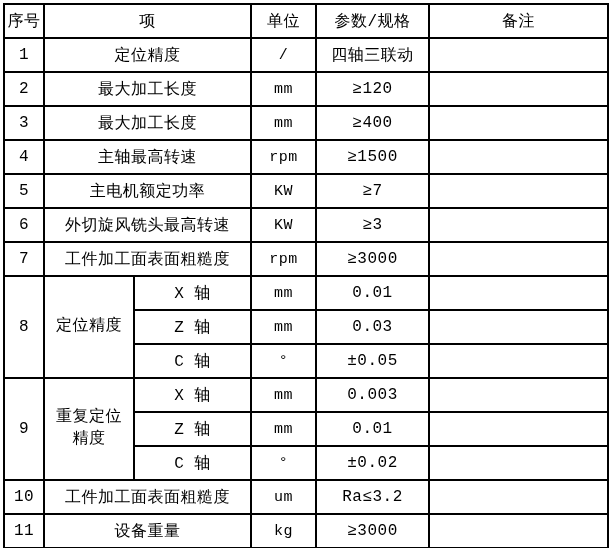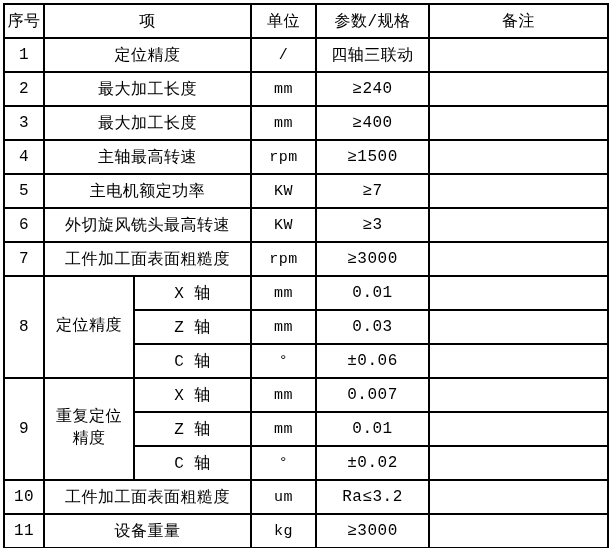--- a/index.html
+++ b/index.html
@@ -63,21 +63,21 @@
     <td>1</td>
     <td colspan="2">定位精度</td>
     <td class="latin">/</td>
     <td>四轴三联动</td>
     <td></td>
   </tr>
   <tr>
     <td>2</td>
     <td colspan="2">最大加工长度</td>
     <td class="latin">mm</td>
-    <td>≥240</td>
+    <td>≥120</td>
     <td></td>
   </tr>
   <tr>
     <td>3</td>
     <td colspan="2">最大加工长度</td>
     <td class="latin">mm</td>
     <td>≥400</td>
     <td></td>
   </tr>
   <tr>
@@ -119,31 +119,31 @@
   </tr>
   <tr>
     <td>Z 轴</td>
     <td class="latin">mm</td>
     <td>0.03</td>
     <td></td>
   </tr>
   <tr>
     <td>C 轴</td>
     <td class="latin">°</td>
-    <td>±0.06</td>
+    <td>±0.05</td>
     <td></td>
   </tr>
 
   <tr>
     <td rowspan="3">9</td>
     <td rowspan="3" class="group-label">重复定位
 精度</td>
     <td>X 轴</td>
     <td class="latin">mm</td>
-    <td>0.007</td>
+    <td>0.003</td>
     <td></td>
   </tr>
   <tr>
     <td>Z 轴</td>
     <td class="latin">mm</td>
     <td>0.01</td>
     <td></td>
   </tr>
   <tr>
     <td>C 轴</td>

